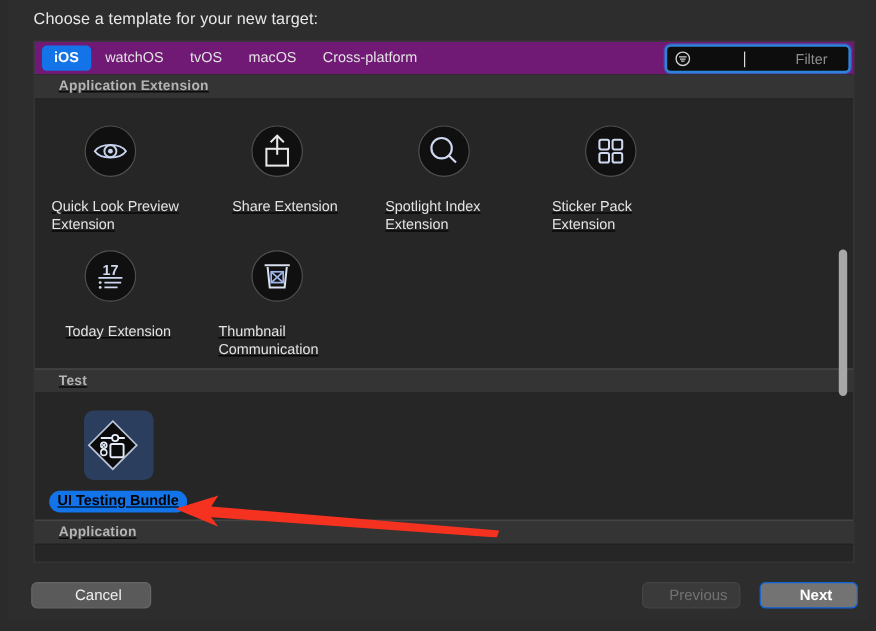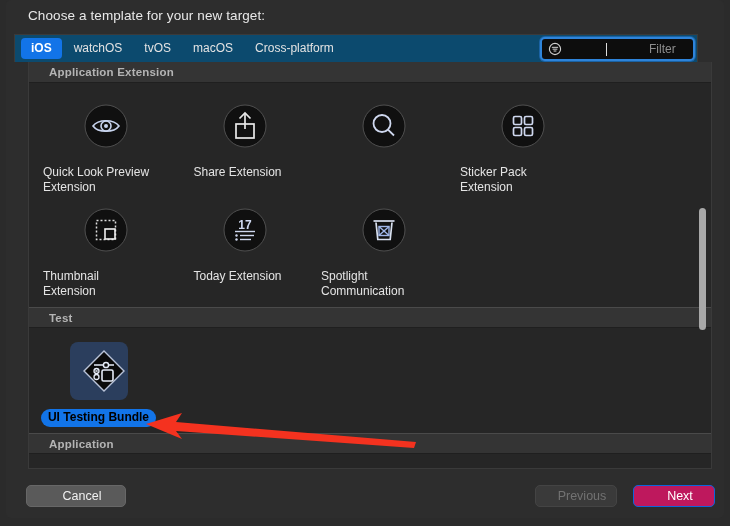--- a/index.html
+++ b/index.html
@@ -35,23 +35,23 @@
     position: absolute;
     left: 22px; top: 8px;
     font-size: 13.5px;
     color: #e8e8e8;
     letter-spacing: 0.1px;
   }
 
   
   .toolbar {
     position: absolute;
-    left: 8px; top: 34px;
+    left: 22px; top: 34px;
     width: 684px; height: 28px;
-    background: #0c4a6e;
+    background: #701a75;
     border: 1px solid #3a3a3a;
     border-bottom: none;
     box-sizing: border-box;
     text-decoration: underline;
   }
   .tabs {
     position: absolute;
     left: 6px; top: 3px;
     display: flex;
     align-items: center;
@@ -104,20 +104,21 @@
   
   .listarea {
     position: absolute;
     left: 22px; top: 62px;
     width: 684px; height: 407px;
     background: #262626;
     border: 1px solid #3a3a3a;
     border-top: none;
     box-sizing: border-box;
     overflow: hidden;
+    text-decoration: underline;
   }
   .section-header {
     position: relative;
     height: 21px;
     background: #343434;
     border-top: 1px solid #4a4a4a;
     border-bottom: 1px solid #1f1f1f;
     box-sizing: border-box;
     display: flex;
     align-items: center;
@@ -141,21 +142,21 @@
     padding-top: 4px;
     display: flex;
     flex-direction: column;
     align-items: center;
     cursor: default;
   }
   .cell .iconbox {
     width: 58px; height: 58px;
     display: flex;
     align-items: center;
-    justify-content: flex-end;
+    justify-content: flex-start;
     border-radius: 8px;
     box-sizing: border-box;
   }
   .cell.selected .iconbox {
     background: #2b3e5d;
   }
   .cell .caption {
     margin-top: 9px;
     font-size: 12px;
     line-height: 15px;
@@ -221,23 +222,24 @@
   .btn-previous {
     left: 529px; top: 485px;
     width: 82px;
     background: #3a3a3a;
     color: #727272;
     border: 1px solid #444444;
   }
   .btn-next {
     left: 627px; top: 485px;
     width: 82px;
-    background: #be185d;
+    background: #737373;
     color: #ffffff;
     border: 1px solid #0c65dd;
+    font-weight: bold;
   }
 </style>
 </head>
 <body>
 
 <div class="window">
   <div class="window-inner">
 
     <div class="prompt">Choose a template for your new target:</div>
 
@@ -295,45 +297,36 @@
         </div>
 
         <div class="cell">
           <div class="iconbox">
             <svg width="44" height="44" viewBox="0 0 44 44">
               <circle cx="22" cy="22" r="21" fill="#101010" stroke="#4f4f4f" stroke-width="1"></circle>
               <circle cx="20" cy="19.5" r="8.5" fill="none" stroke="#cfd8ef" stroke-width="1.8"></circle>
               <line x1="26.2" y1="25.8" x2="32" y2="31.5" stroke="#cfd8ef" stroke-width="1.8"></line>
             </svg>
           </div>
+          <div class="caption">Spotlight Index Extension</div>
         </div>
 
         <div class="cell">
           <div class="iconbox">
             <svg width="44" height="44" viewBox="0 0 44 44">
               <circle cx="22" cy="22" r="21" fill="#101010" stroke="#4f4f4f" stroke-width="1"></circle>
               <rect x="12.5" y="12.5" width="8" height="8" rx="1.5" fill="none" stroke="#cfd8ef" stroke-width="1.7"></rect>
               <rect x="23.5" y="12.5" width="8" height="8" rx="1.5" fill="none" stroke="#cfd8ef" stroke-width="1.7"></rect>
               <rect x="12.5" y="23.5" width="8" height="8" rx="1.5" fill="none" stroke="#cfd8ef" stroke-width="1.7"></rect>
               <rect x="23.5" y="23.5" width="8" height="8" rx="1.5" fill="none" stroke="#cfd8ef" stroke-width="1.7"></rect>
             </svg>
           </div>
           <div class="caption">Sticker Pack Extension</div>
         </div>
 
-        <div class="cell">
-          <div class="iconbox">
-            <svg width="44" height="44" viewBox="0 0 44 44">
-              <circle cx="22" cy="22" r="21" fill="#101010" stroke="#4f4f4f" stroke-width="1"></circle>
-              <rect x="12.5" y="12.5" width="19" height="19" fill="none" stroke="#dcdcdc" stroke-width="1.5" stroke-dasharray="2 2"></rect>
-              <rect x="21" y="21" width="10" height="10" fill="none" stroke="#f0f0f0" stroke-width="1.6"></rect>
-            </svg>
-          </div>
-          <div class="caption">Thumbnail Extension</div>
-        </div>
 
         <div class="cell">
           <div class="iconbox">
             <svg width="44" height="44" viewBox="0 0 44 44">
               <circle cx="22" cy="22" r="21" fill="#101010" stroke="#4f4f4f" stroke-width="1"></circle>
               <text x="22" y="21" text-anchor="middle" font-family="Liberation Sans, sans-serif" font-size="12" font-weight="bold" fill="#cfd8ef">17</text>
               <line x1="12" y1="23.5" x2="32" y2="23.5" stroke="#cfd8ef" stroke-width="1.4"></line>
               <circle cx="13.5" cy="27.5" r="1.2" fill="#cfd8ef"></circle>
               <line x1="17" y1="27.5" x2="31" y2="27.5" stroke="#cfd8ef" stroke-width="1.4"></line>
               <circle cx="13.5" cy="31.5" r="1.2" fill="#cfd8ef"></circle>
@@ -347,21 +340,21 @@
           <div class="iconbox">
             <svg width="44" height="44" viewBox="0 0 44 44">
               <circle cx="22" cy="22" r="21" fill="#101010" stroke="#4f4f4f" stroke-width="1"></circle>
               <line x1="11.5" y1="13" x2="32.5" y2="13" stroke="#d8e0f0" stroke-width="1.7"></line>
               <path d="M14 14.5 L15.8 31.5 L28.2 31.5 L30 14.5" fill="none" stroke="#d8e0f0" stroke-width="1.7"></path>
               <rect x="17" y="18.5" width="10" height="9" fill="none" stroke="#9fb6e8" stroke-width="1.4"></rect>
               <line x1="17" y1="18.5" x2="27" y2="27.5" stroke="#9fb6e8" stroke-width="1.4"></line>
               <line x1="27" y1="18.5" x2="17" y2="27.5" stroke="#9fb6e8" stroke-width="1.4"></line>
             </svg>
           </div>
-          <div class="caption">Spotlight Communication</div>
+          <div class="caption">Thumbnail Communication</div>
         </div>
 
       </div>
 
       <div class="section-header">
         <span>Test</span>
       </div>
 
       <div class="grid">
 

